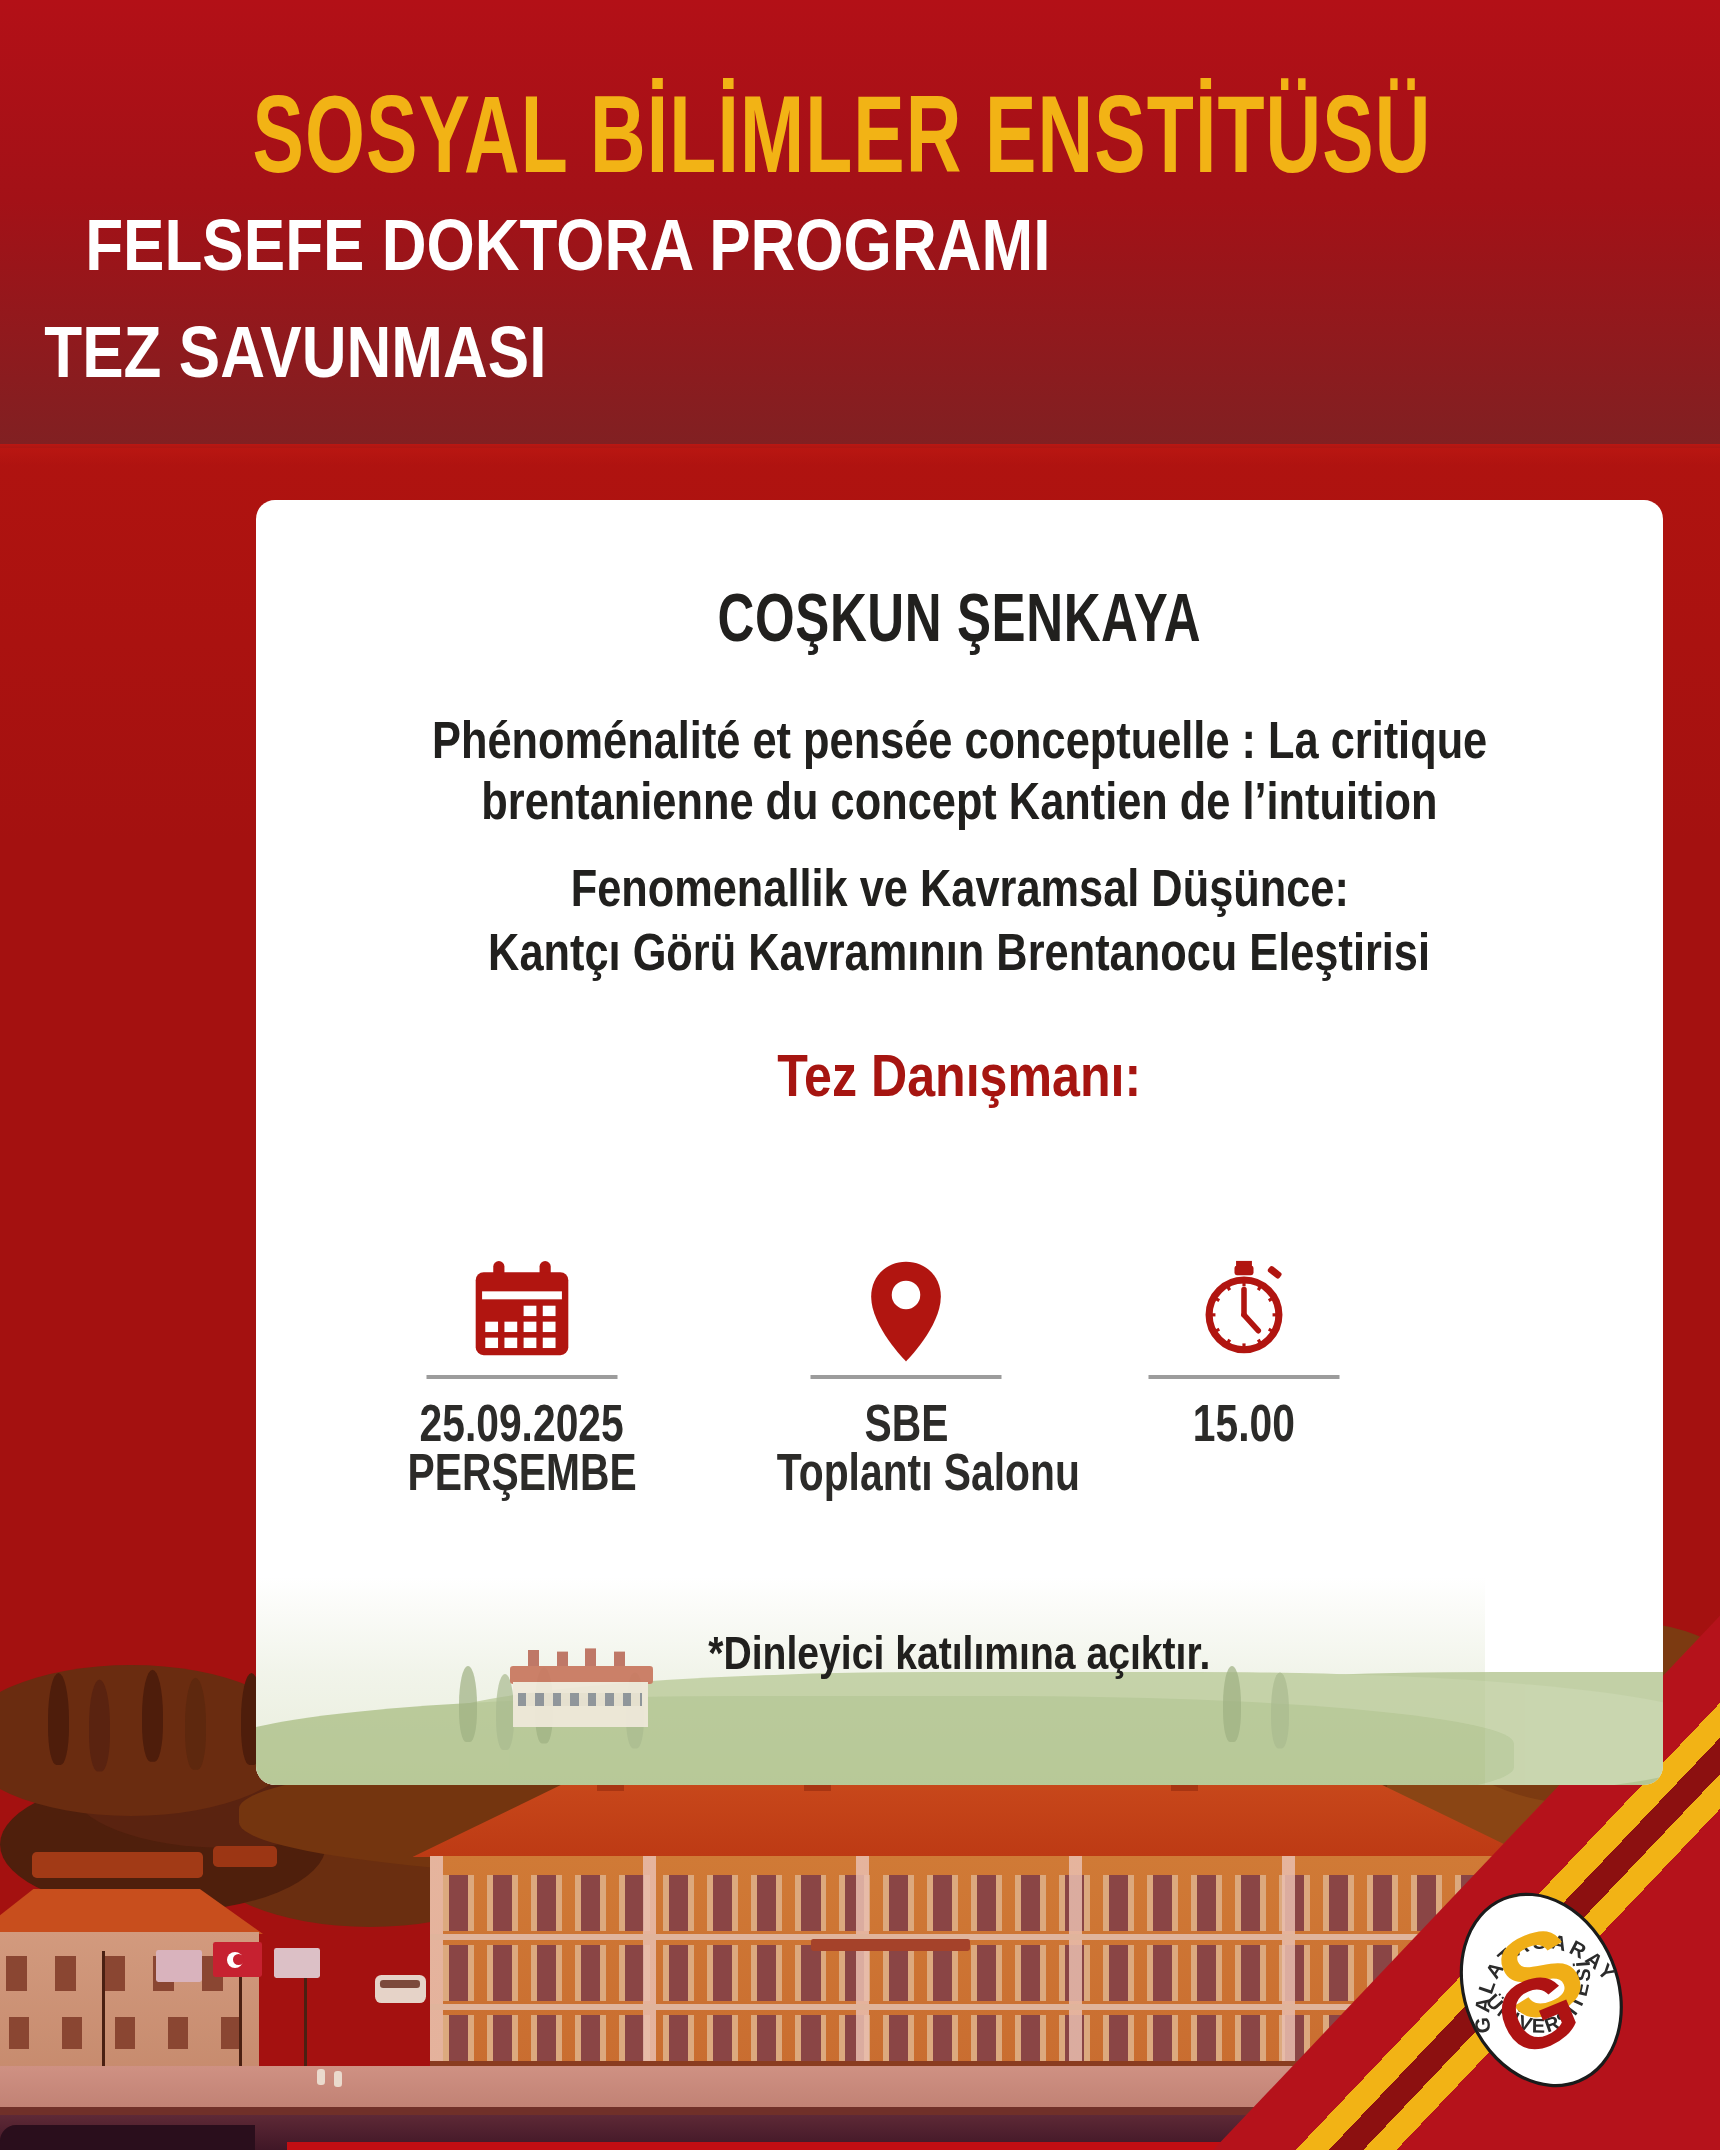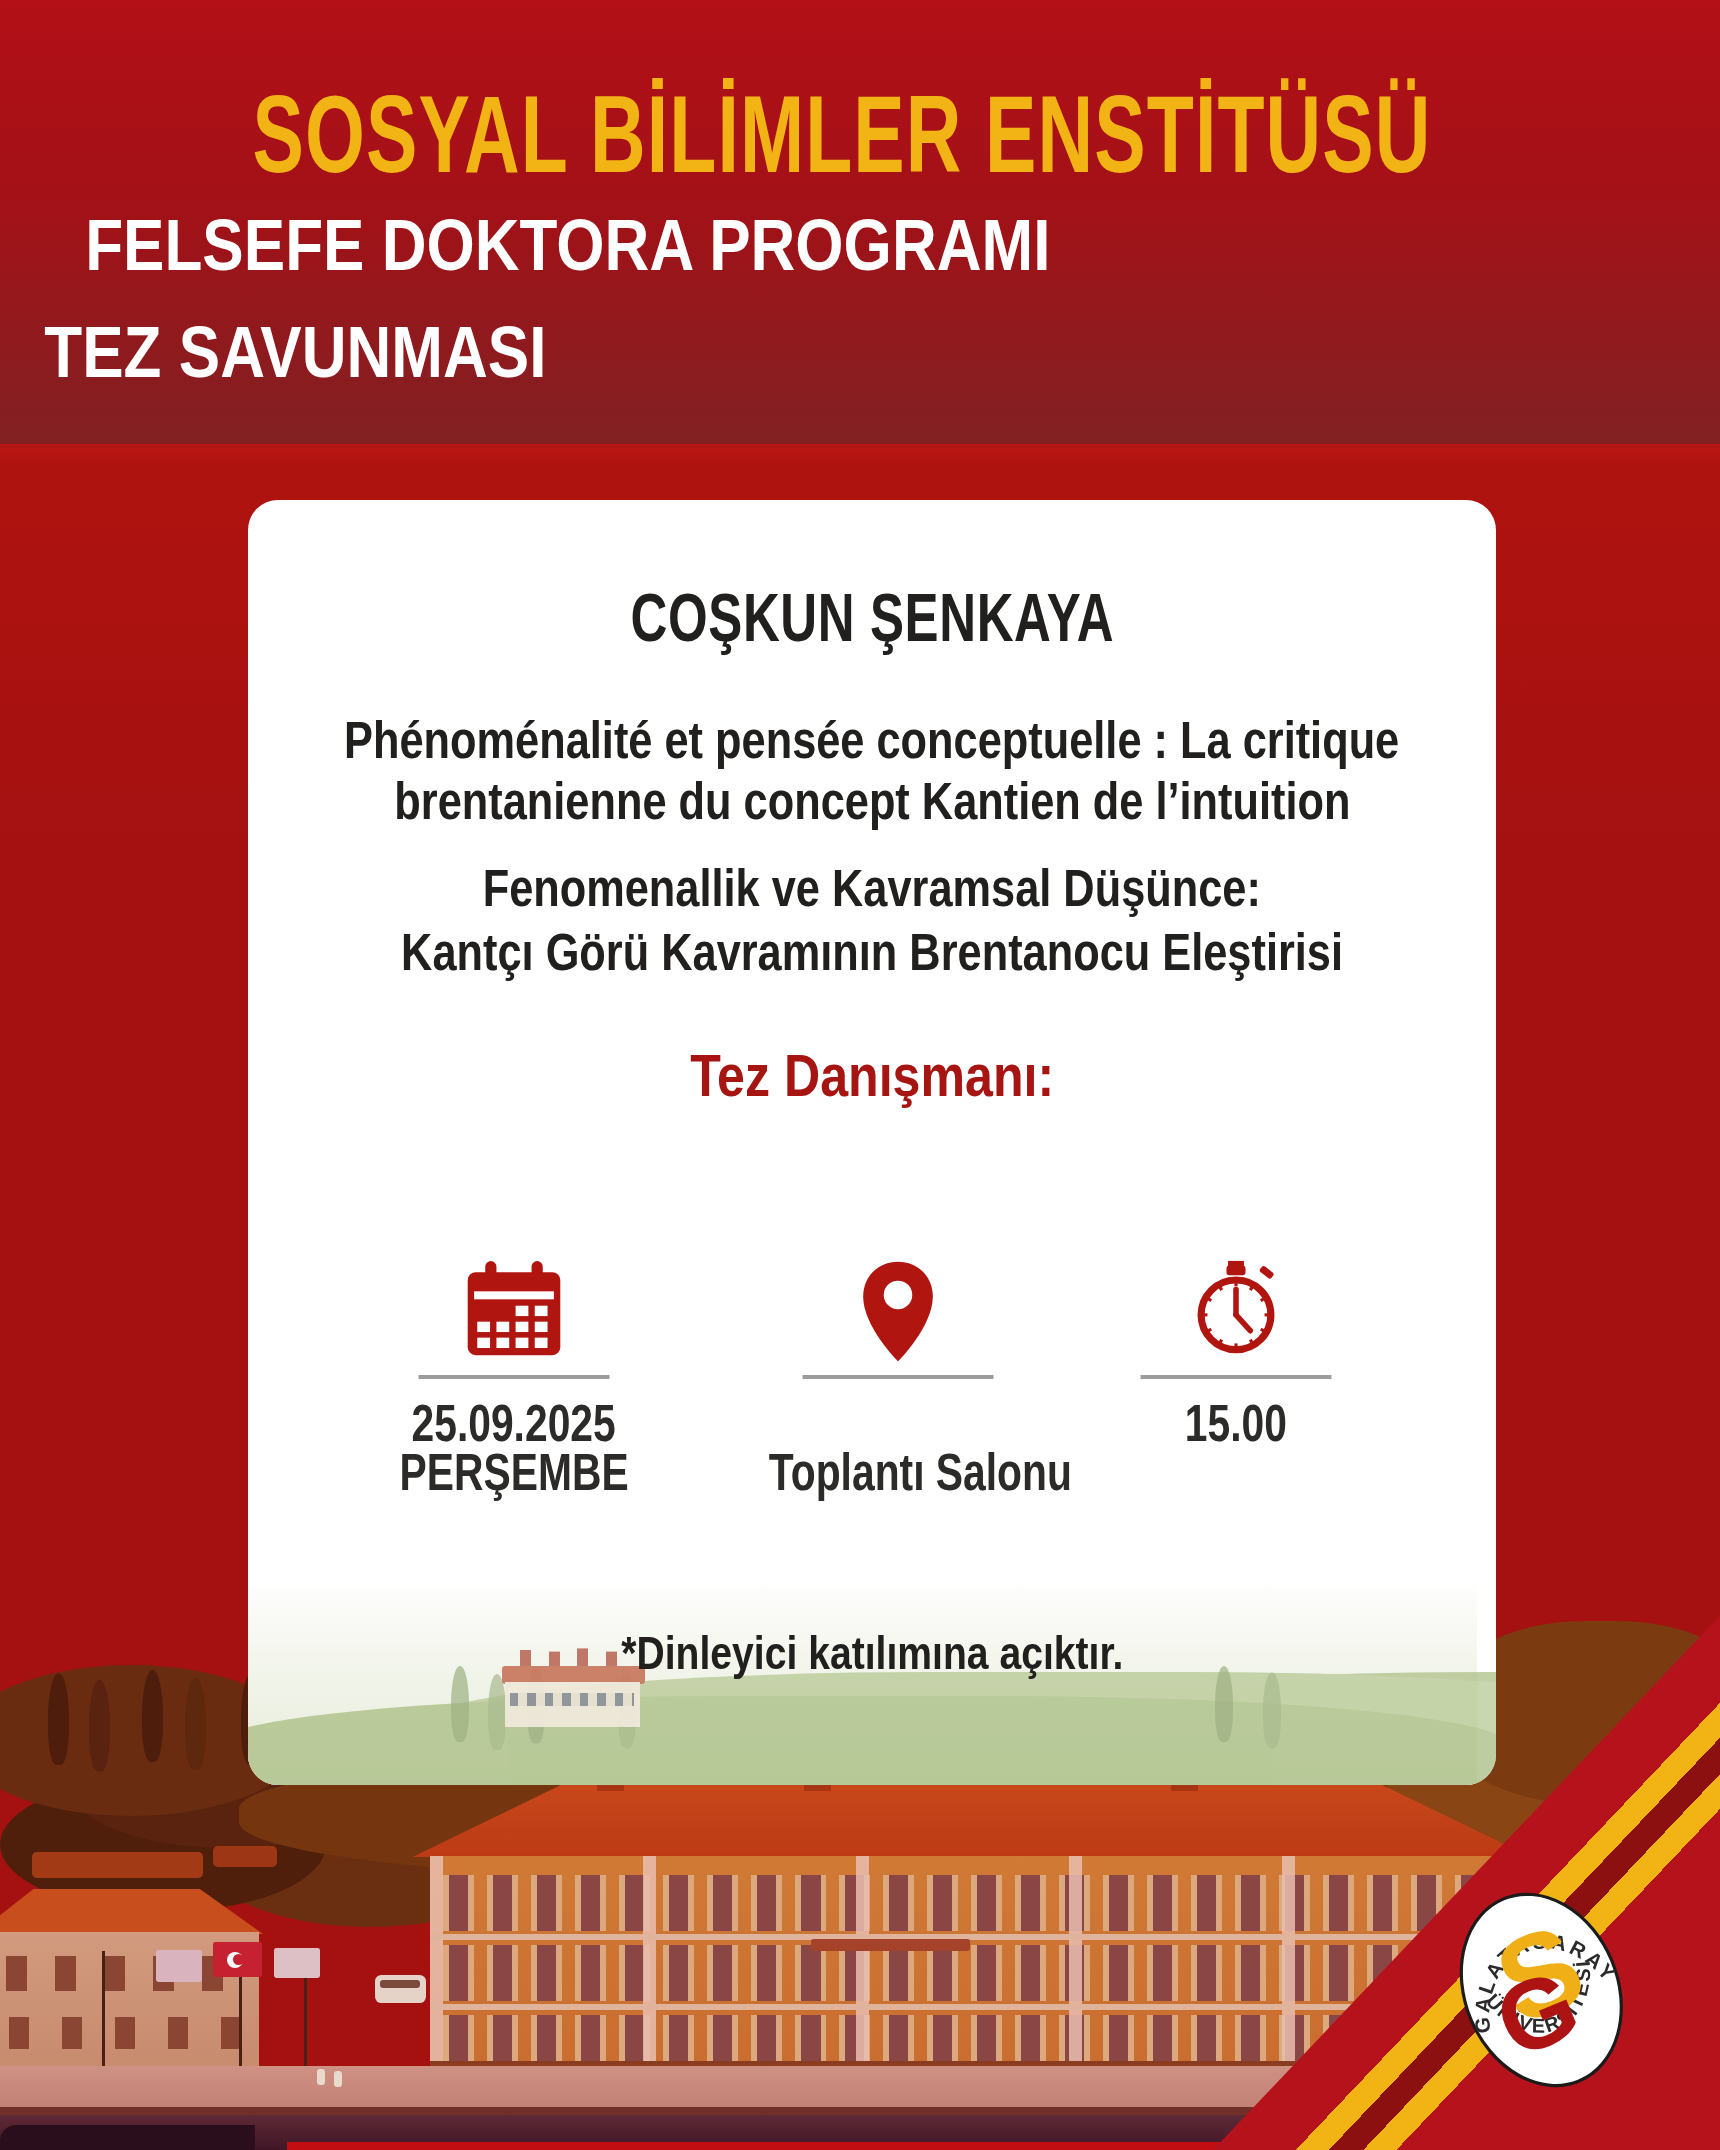--- a/index.html
+++ b/index.html
@@ -83,22 +83,22 @@
     transform-origin:0 0;transform:rotate(-46.5deg);
     background:linear-gradient(180deg,
       #b5121b 0,#b5121b 60px,
       #f2b315 60px,#f2b315 84px,
       #8c1010 84px,#8c1010 109px,
       #f2b315 109px,#f2b315 133px,
       #b5121b 133px,#b5121b 100%);
   }
   .logo{position:absolute;left:264px;top:25.5px;width:159px;height:204px;transform:rotate(24deg);}
   
-  .card{position:absolute;left:248px;top:500px;width:1248px;height:1285px;z-index:3;
-    background:#ffffff;border-radius:30px;overflow:hidden;}
+  .card{position:absolute;left:256px;top:500px;width:1407px;height:1285px;z-index:3;
+    background:#ffffff;border-radius:19px;overflow:hidden;}
   .c-line{position:absolute;left:0;width:100%;text-align:center;line-height:1;z-index:4;}
   .ctxt{display:inline-block;white-space:nowrap;font-weight:bold;line-height:1;color:#21201e;}
   .name{top:83px}  .name .ctxt{font-size:68px;transform:scaleX(.75);letter-spacing:0.8px;}
   .frl{font-size:51px;transform:scaleX(.85);}
   .f1{top:215px}.f2{top:276px}.t1{top:363px}.t2{top:427px}
   .advl{top:547px} .advl .ctxt{font-size:59px;color:#a61511;transform:scaleX(.85);}
   .advn{top:626px} .advn .ctxt{font-size:70px;transform:scaleX(.75);}
   .col{position:absolute;top:748px;width:334px;height:303px;text-align:center;}
   .colA{left:99px}.colB{left:483px}.colC{left:821px}
   .icon{position:absolute;left:50%;transform:translateX(-50%);}
@@ -271,20 +271,23 @@
         <span class="ctxt">PERŞEMBE</span>
       </div>
     </div>
 
     <div class="col colB">
       <svg class="icon" style="top:9.6px" width="76" height="107" viewBox="0 0 96 134">
         <path d="M48,4 C73,4 92,23 92,48 C92,86 48,130 48,130 C48,130 4,86 4,48 C4,23 23,4 48,4 Z" fill="#b11510"></path>
         <circle cx="48" cy="46" r="18" fill="#ffffff"></circle>
       </svg>
       <div class="rule"></div>
+      <div class="dl dl1">
+        <span class="ctxt">SBE</span>
+      </div>
       <div class="dl dl2">
         <span class="ctxt">Toplantı Salonu</span>
       </div>
     </div>
 
     <div class="col colC">
       <svg class="icon" style="top:11px" width="92" height="99" viewBox="0 0 116 124">
         <rect x="48" y="2" width="20" height="8" fill="#b11510"></rect>
         <rect x="46" y="8" width="24" height="12" rx="3" fill="#b11510"></rect>
         <rect x="88" y="12" width="18" height="9" rx="3" fill="#b11510" transform="rotate(38 97 16)"></rect>

